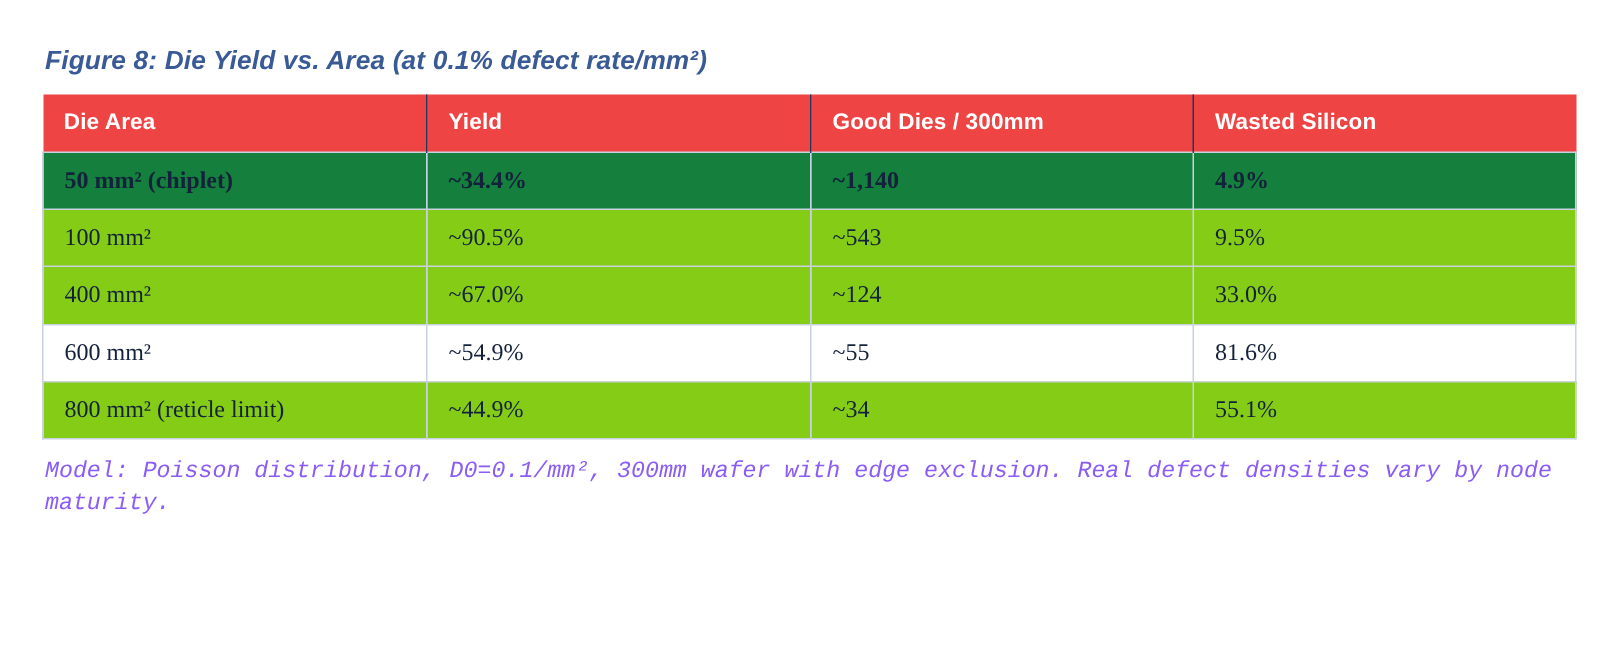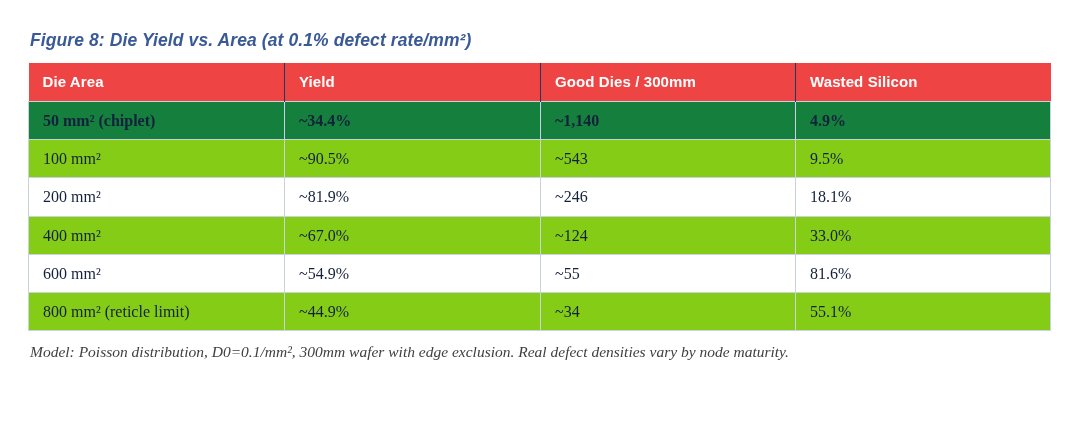--- a/index.html
+++ b/index.html
@@ -67,24 +67,24 @@
   }
   tbody tr.even td {
     background: #84cc16;
   }
   tbody tr.odd td {
     background: #ffffff;
   }
   .footnote {
     margin: 11px 2px 0 2px;
     width: 1010px;
-    font-family: Liberation Serif, serif;
+    font-family: Liberation Mono, monospace;
     font-style: italic;
     font-size: 15.5px;
-    color: #404040;
+    color: #8b5cf6;
     line-height: 1.35;
   }
 </style>
 </head>
 <body>
 
 <div class="page">
 
   <div class="figure-title">Figure 8: Die Yield vs. Area (at 0.1% defect rate/mm²)</div>
 
@@ -109,26 +109,20 @@
         <td>~34.4%</td>
         <td>~1,140</td>
         <td>4.9%</td>
       </tr>
       <tr class="even">
         <td>100 mm²</td>
         <td>~90.5%</td>
         <td>~543</td>
         <td>9.5%</td>
       </tr>
-      <tr class="odd">
-        <td>200 mm²</td>
-        <td>~81.9%</td>
-        <td>~246</td>
-        <td>18.1%</td>
-      </tr>
       <tr class="even">
         <td>400 mm²</td>
         <td>~67.0%</td>
         <td>~124</td>
         <td>33.0%</td>
       </tr>
       <tr class="odd">
         <td>600 mm²</td>
         <td>~54.9%</td>
         <td>~55</td>

